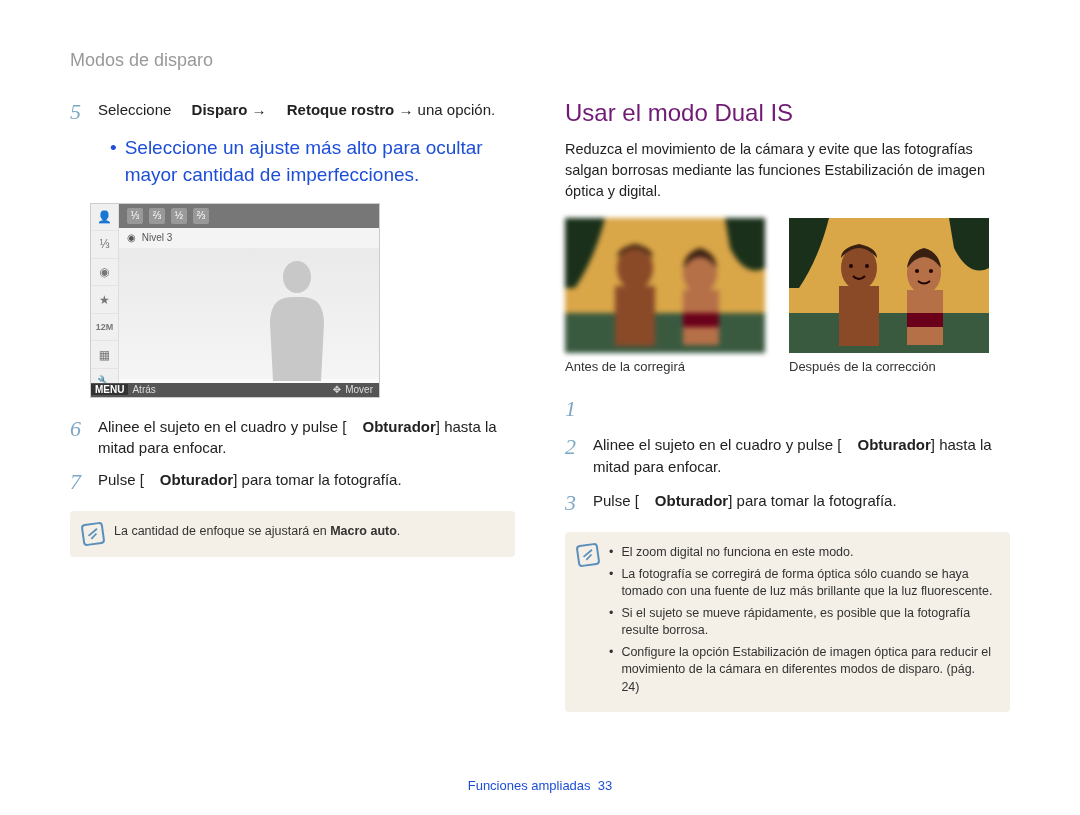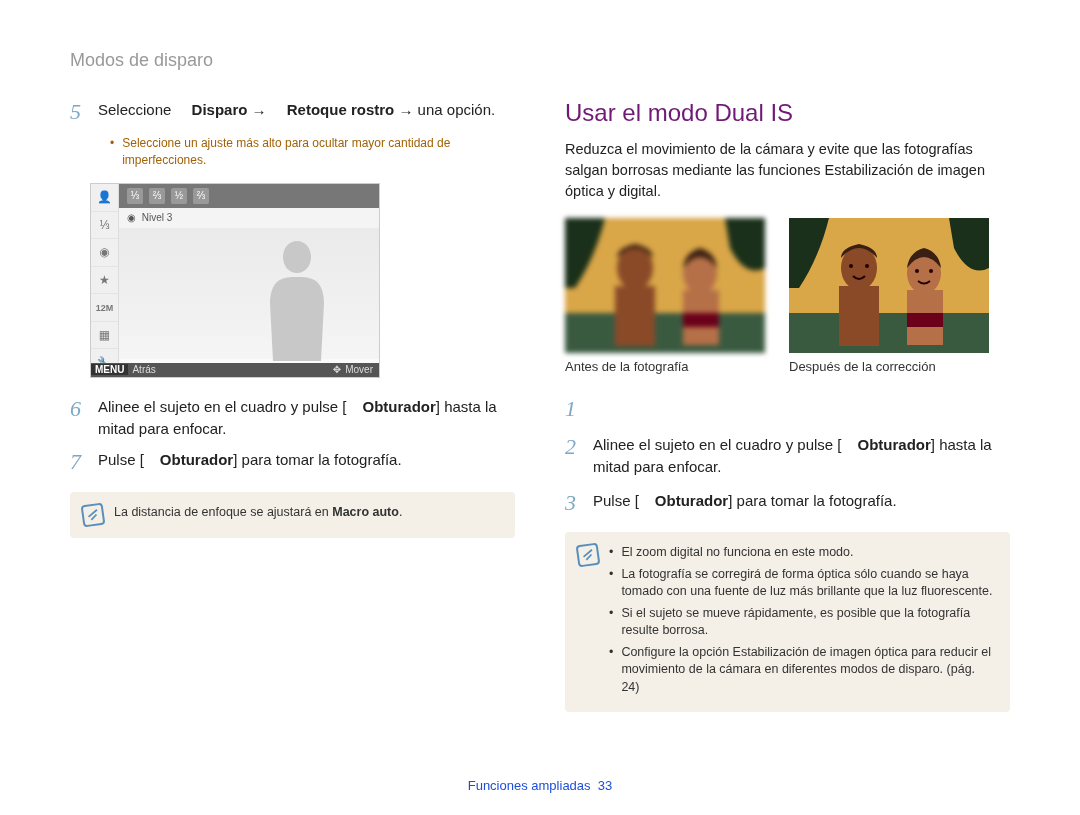--- a/index.html
+++ b/index.html
@@ -35,23 +35,23 @@
     line-height: 1.2;
   }
   .step-text {
     font-size: 15px;
     line-height: 1.45;
     color: #222;
   }
   .step-text b { font-weight: 700; padding-left: 16px; }
   .sub-bullet {
     margin-left: 40px;
-    font-size: 12px;
+    font-size: 19px;
     line-height: 1.4;
-    color: #a16207;
+    color: #1d4ed8;
     margin-bottom: 14px;
     display: flex;
   }
   .sub-bullet::before { content: "•"; margin-right: 8px; }
   
   .lcd {
     width: 290px;
     height: 195px;
     background: #fafafa;
     border: 1px solid #ccc;
@@ -197,21 +197,21 @@
       </div>
     </div>
 
     <div class="note-box">
       <div class="note-icon">
         <svg viewBox="0 0 24 24">
             <path d="M4 14 L20 4 M8 20 L18 12"></path>
           </svg>
       </div>
       <div class="note-text">
-        <span>La distancia de enfoque se ajustará en </span><b>Macro auto</b><span>.</span>
+        <span>La cantidad de enfoque se ajustará en </span><b>Macro auto</b><span>.</span>
       </div>
     </div>
   </div>
 
   <div class="col">
     <div class="section-title">Usar el modo Dual IS</div>
     <div class="para">Reduzca el movimiento de la cámara y evite que las fotografías salgan borrosas mediante las funciones Estabilización de imagen óptica y digital.</div>
 
     <div class="img-row">
       <div class="img-box img-blur">
@@ -243,21 +243,21 @@
           <circle cx="62" cy="48" r="2" fill="#200"></circle>
           <circle cx="78" cy="48" r="2" fill="#200"></circle>
           <path d="M64 58 Q70 64 76 58" stroke="#200" stroke-width="2" fill="none"></path>
           <circle cx="128" cy="53" r="2" fill="#200"></circle>
           <circle cx="142" cy="53" r="2" fill="#200"></circle>
           <path d="M129 63 Q135 68 141 63" stroke="#200" stroke-width="2" fill="none"></path>
         </svg>
       </div>
     </div>
     <div class="caption-row">
-      <div class="caption">Antes de la fotografía</div>
+      <div class="caption">Antes de la corregirá</div>
       <div class="caption">Después de la corrección</div>
     </div>
 
     <div class="step-row">
       <div class="step-num">1</div>
     </div>
     <div class="step-row" style="margin-top:12px;">
       <div class="step-num">2</div>
       <div class="step-text">
         <span>Alinee el sujeto en el cuadro y pulse [</span><b>Obturador</b><span>] hasta la mitad para enfocar.</span>

